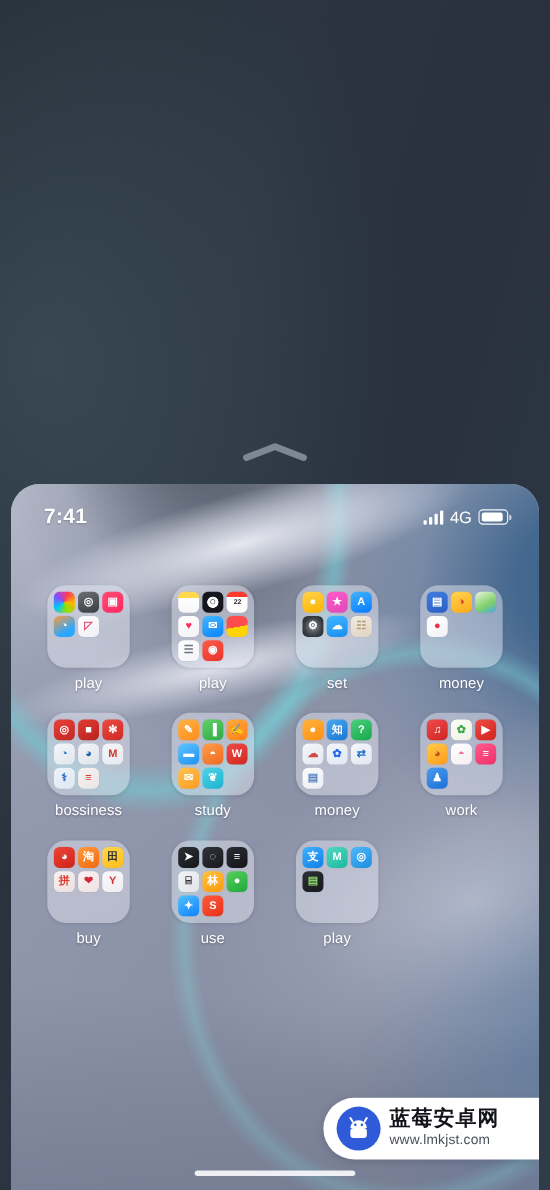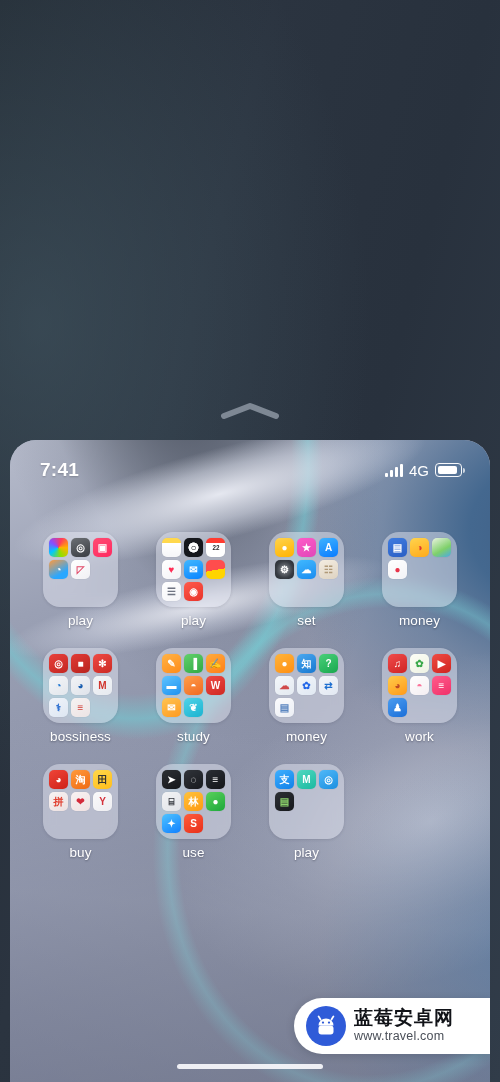--- a/index.html
+++ b/index.html
@@ -528,19 +528,19 @@
         <svg width="28" height="28" viewBox="0 0 28 28">
           <path d="M8.5 7.5 L6.6 4.4 M19.5 7.5 L21.4 4.4" stroke="#ffffff" stroke-width="1.8" stroke-linecap="round" fill="none"></path>
           <path d="M6.5 13.5 a7.5 7 0 0 1 15 0 z" fill="#ffffff"></path>
           <rect x="6.5" y="13.5" width="15" height="9" rx="3" fill="#ffffff"></rect>
           <circle cx="11" cy="10.6" r="1.15" fill="#2f5bd8"></circle>
           <circle cx="17" cy="10.6" r="1.15" fill="#2f5bd8"></circle>
         </svg>
       </div>
       <div id="wm-text">
         <div id="wm-cn">蓝莓安卓网</div>
-        <div id="wm-url">www.travel.com</div>
+        <div id="wm-url">www.lmkjst.com</div>
       </div>
     </div>
 
     <div id="home-indicator"></div>
   </div>
 </div>
 
 </body></html>

